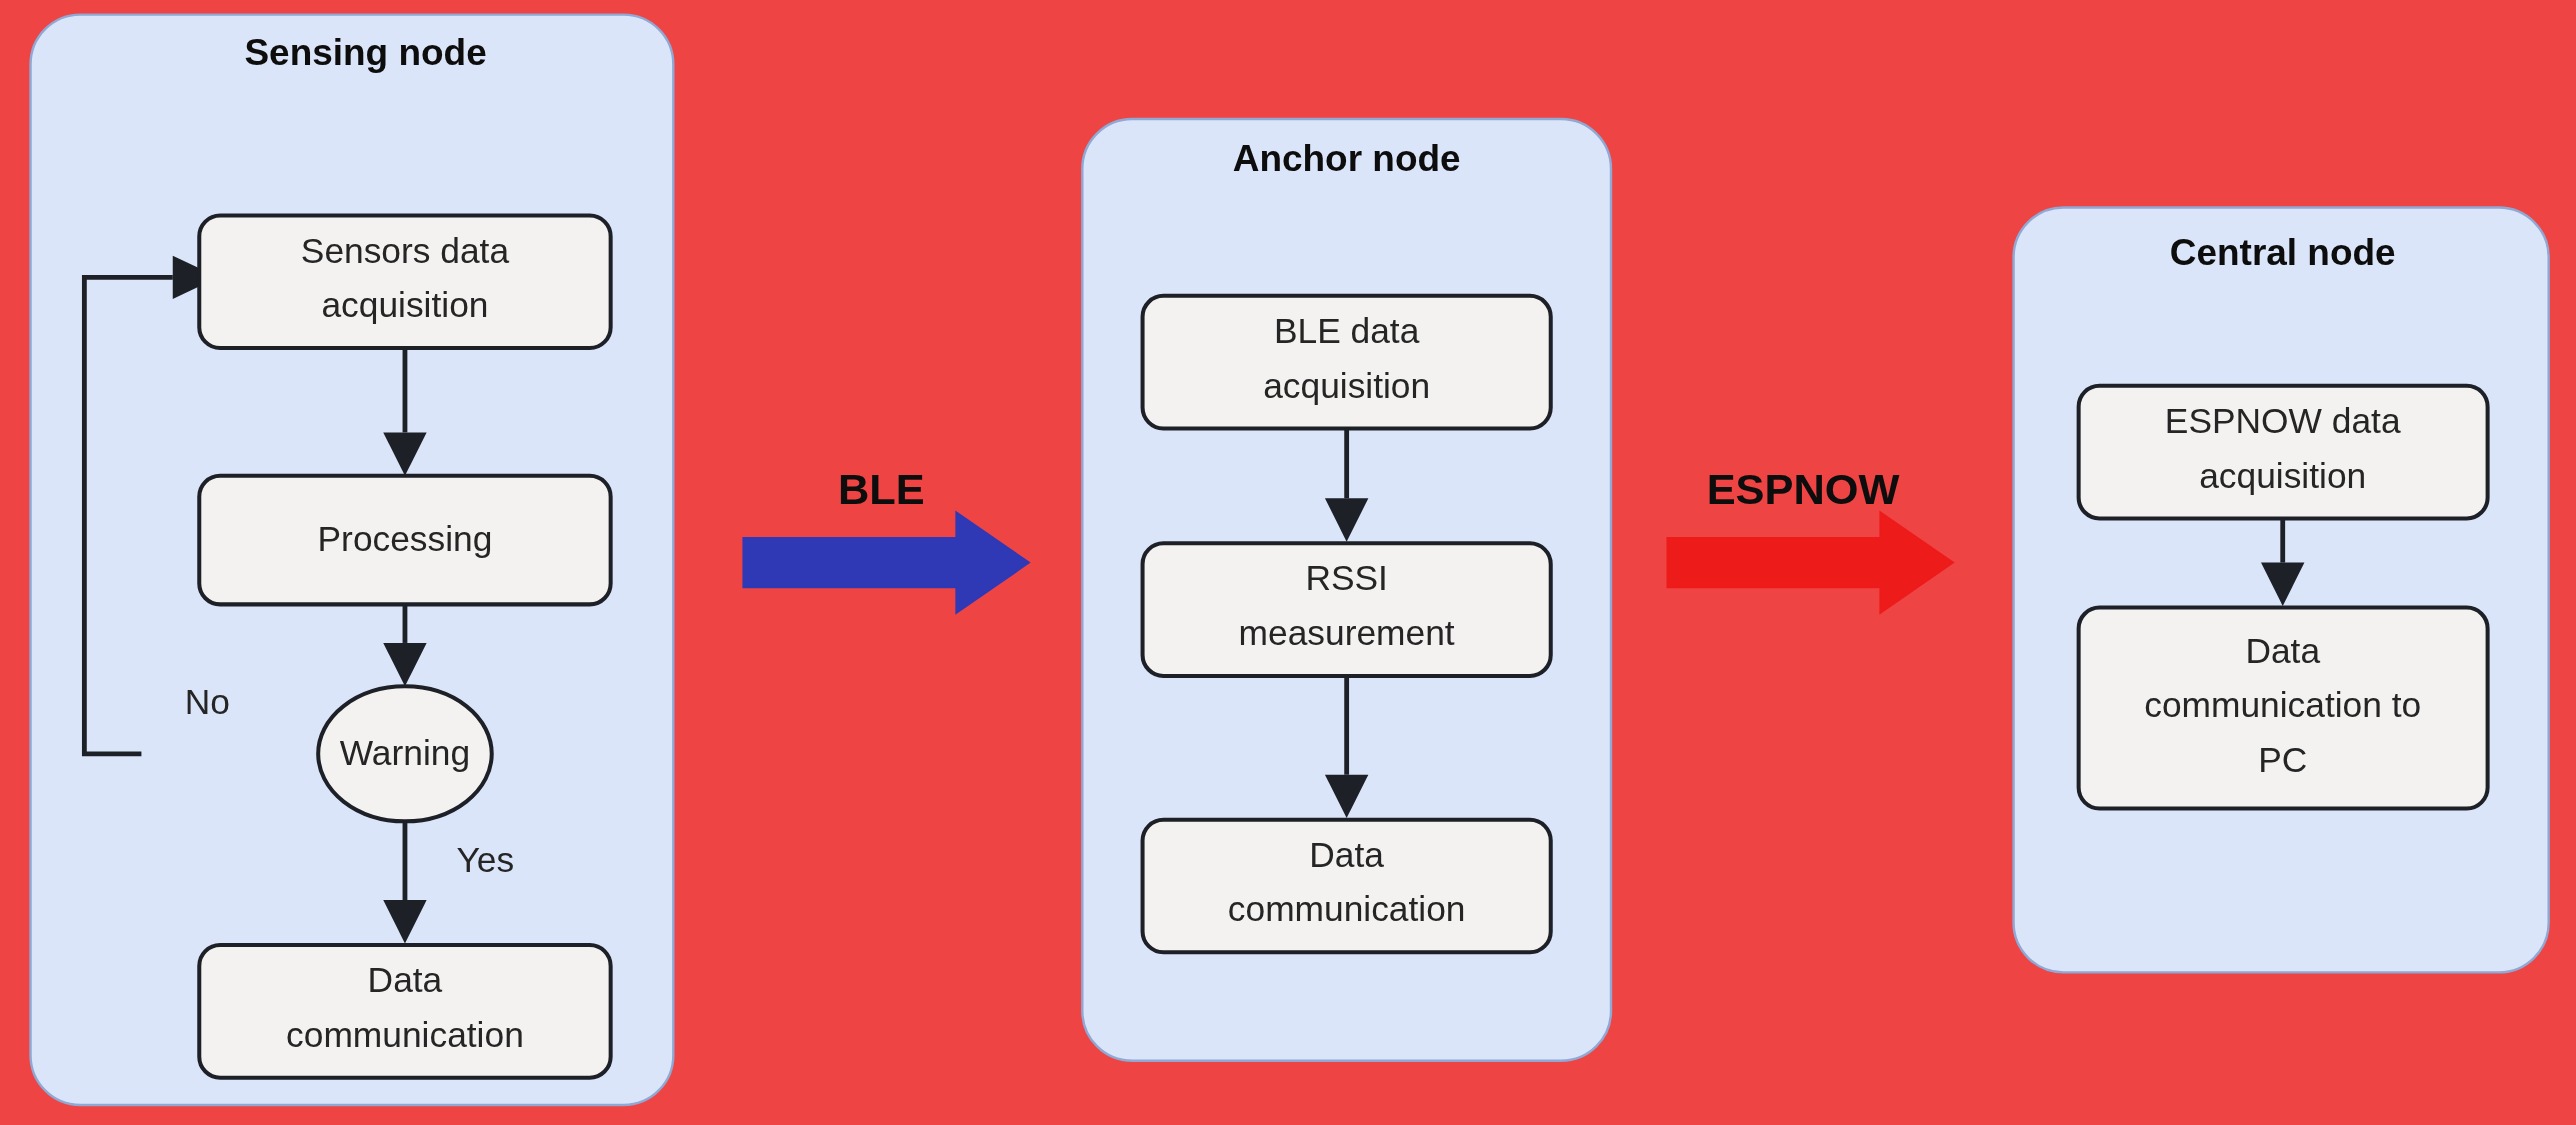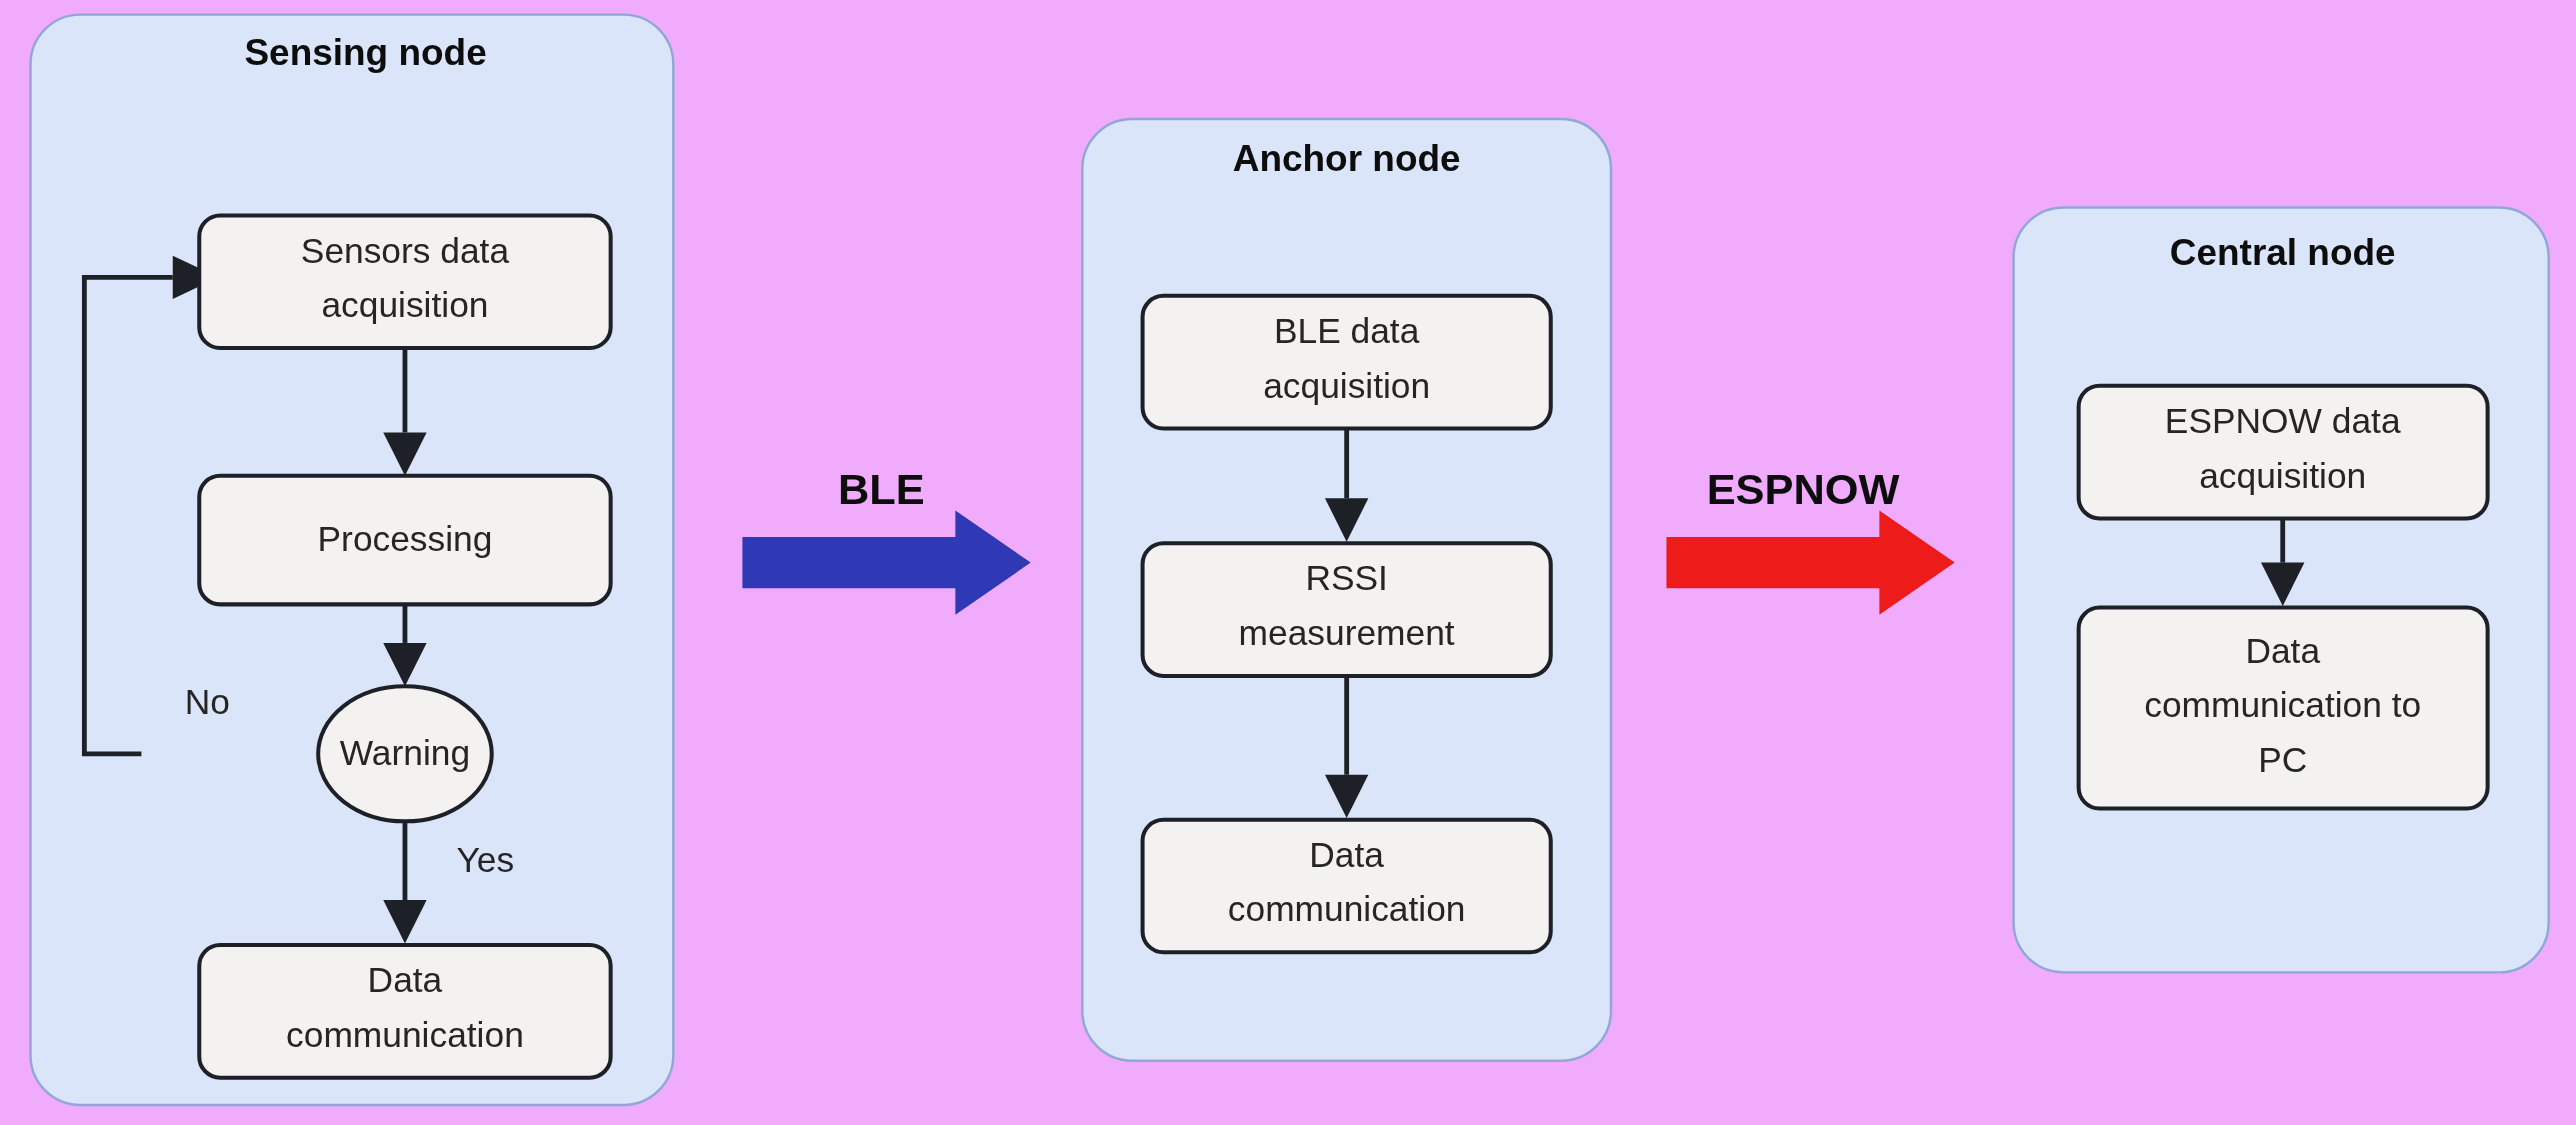--- a/index.html
+++ b/index.html
@@ -10,21 +10,21 @@
   body {
     width: 2576px;
     height: 1126px;
     font-family: "Liberation Sans", sans-serif;
     overflow: hidden;
   }
   #stage {
     position: relative;
     width: 2576px;
     height: 1126px;
-    background: #f0abfc;
+    background: #ef4444;
   }
   svg.diagram {
     position: absolute;
     top: 0;
     left: 0;
     width: 2576px;
     height: 1126px;
   }
   .panel-rect {
     fill: #dbe5f9;

